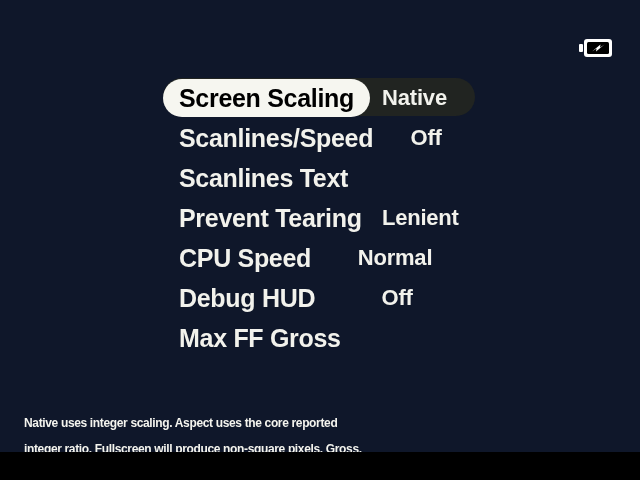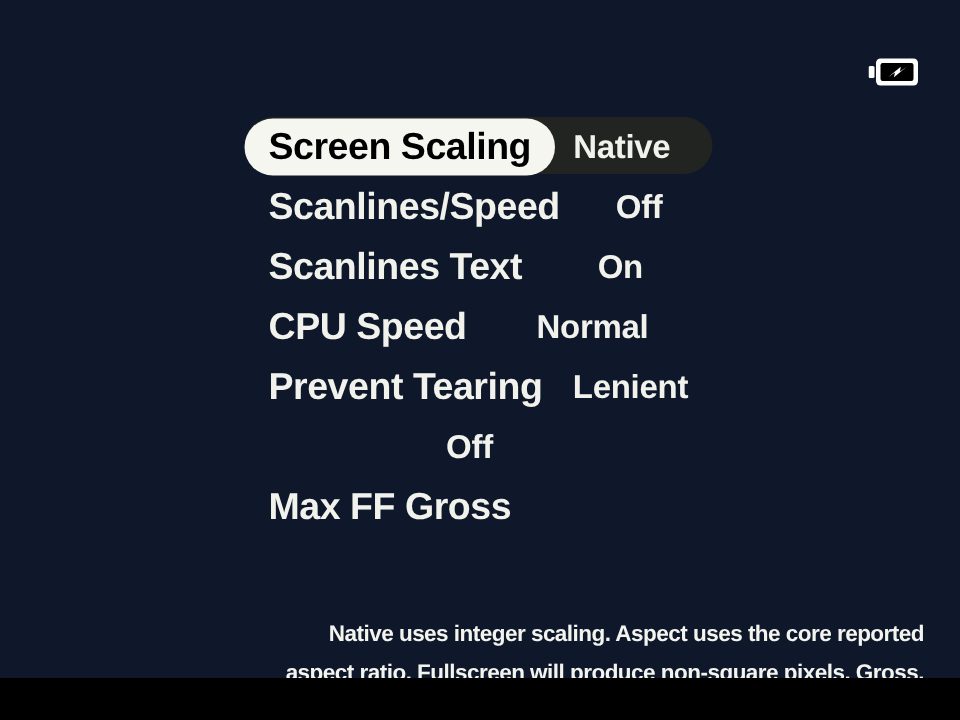--- a/index.html
+++ b/index.html
@@ -103,22 +103,22 @@
     color: #f2f2ec;
     white-space: nowrap;
   }
 
   
   #description {
     position: absolute;
     left: 0;
     right: 0;
     top: 410px;
-    text-align: right;
-    font-size: 15px;
+    text-align: left;
+    font-size: 12px;
     font-weight: bold;
     line-height: 26px;
     letter-spacing: -0.35px;
     color: #f4f4ee;
     padding: 0 24px;
     box-sizing: border-box;
   }
   #description .desc-line { display: block; white-space: nowrap; }
 </style>
 </head>
@@ -160,59 +160,59 @@
       <div class="value-wrap">
         <span class="menu-value">Off</span>
       </div>
     </div>
 
     <div class="menu-row">
 
       <div class="label-pill">
         <span class="menu-label">Scanlines Text</span>
       </div>
-      <div class="value-wrap">
-        <span class="menu-value">On</span>
+    </div>
+
+    <div class="menu-row">
+
+      <div class="label-pill">
+        <span class="menu-label">Prevent Tearing</span>
+      </div>
+      <div class="value-wrap">
+        <span class="menu-value">Lenient</span>
       </div>
     </div>
 
     <div class="menu-row">
 
       <div class="label-pill">
         <span class="menu-label">CPU Speed</span>
       </div>
       <div class="value-wrap">
         <span class="menu-value">Normal</span>
       </div>
     </div>
 
     <div class="menu-row">
 
       <div class="label-pill">
-        <span class="menu-label">Prevent Tearing</span>
-      </div>
-      <div class="value-wrap">
-        <span class="menu-value">Lenient</span>
-      </div>
-    </div>
-
-    <div class="menu-row">
-
+        <span class="menu-label">Debug HUD</span>
+      </div>
       <div class="value-wrap">
         <span class="menu-value">Off</span>
       </div>
     </div>
 
     <div class="menu-row">
 
       <div class="label-pill">
         <span class="menu-label">Max FF Gross</span>
       </div>
     </div>
 
   </div>
 
   <div id="description">
     <span class="desc-line">Native uses integer scaling. Aspect uses the core reported</span>
-    <span class="desc-line">aspect ratio. Fullscreen will produce non-square pixels. Gross.</span>
+    <span class="desc-line">integer ratio. Fullscreen will produce non-square pixels. Gross.</span>
   </div>
 
 </div>
 
 </body></html>

